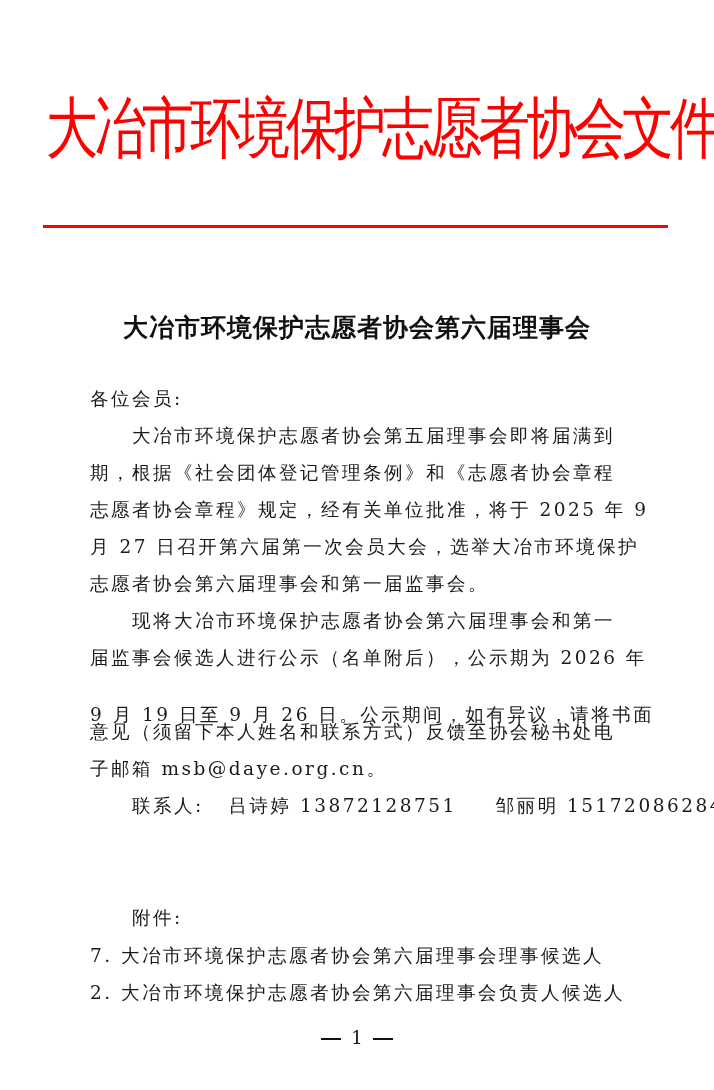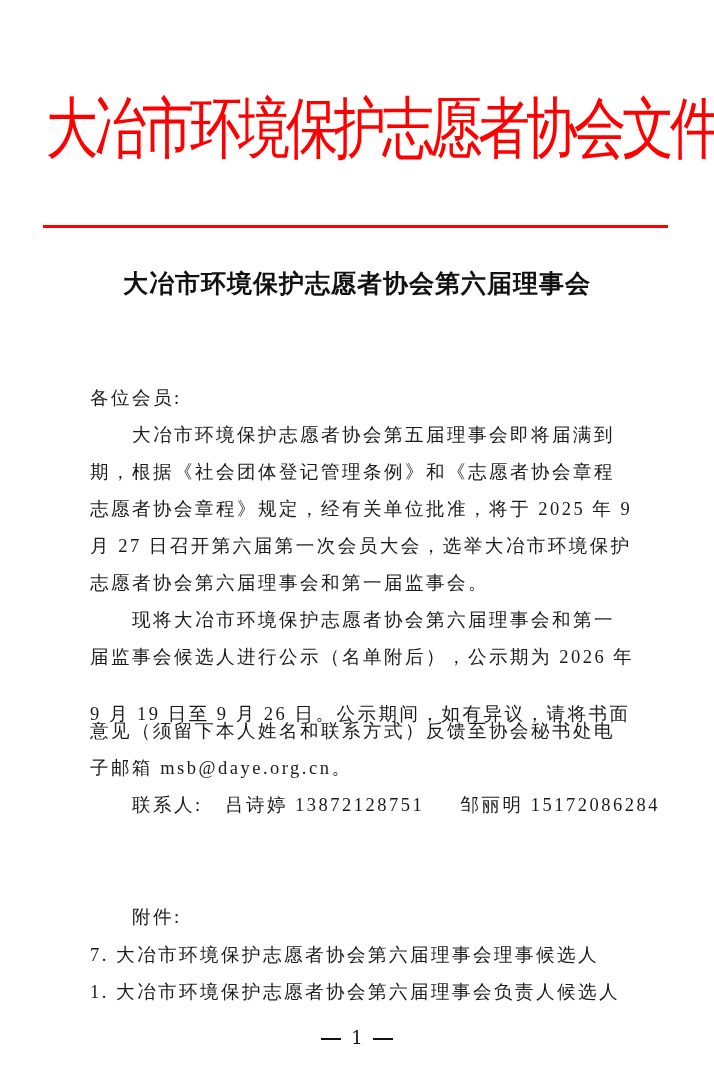--- a/index.html
+++ b/index.html
@@ -64,37 +64,36 @@
       left: 0;
       width: 714px;
       top: 265px;
       text-align: center;
       font-weight: bold;
       font-size: 25px;
       line-height: 37px;
       color: #111111;
       letter-spacing: 1px;
     }
-    .heading div { white-space: nowrap; }
+    .heading div { white-space: nowrap; margin-top: 44px; }
     .body-text {
       position: absolute;
       left: 90px;
       width: 532px;
       font-size: 18.5px;
       color: #1a1a1a;
       letter-spacing: 2.5px;
       white-space: nowrap;
     }
     .line {
       position: absolute;
       left: 0;
       height: 37px;
       line-height: 37px;
       white-space: nowrap;
-      font-family: Liberation Serif, serif;
     }
     .indent { left: 42px; }
     .page-number {
       position: absolute;
       left: 0;
       width: 714px;
       top: 1026px;
       text-align: center;
       font-size: 18px;
       line-height: 24px;
@@ -156,20 +155,20 @@
     <div class="line indent" style="top:407px;">
       <span>联系人:</span>
       <span style="display:inline-block;width:8px;"></span>
       <span>吕诗婷 13872128751</span>
       <span style="display:inline-block;width:22px;"></span>
       <span>邹丽明 15172086284</span>
     </div>
 
     <div class="line indent" style="top:519px;">附件:</div>
     <div class="line" style="top:557px;">7. 大冶市环境保护志愿者协会第六届理事会理事候选人</div>
-    <div class="line" style="top:594px;">1. 大冶市环境保护志愿者协会第六届理事会负责人候选人</div>
+    <div class="line" style="top:594px;">2. 大冶市环境保护志愿者协会第六届理事会负责人候选人</div>
   </div>
 
   <div class="page-number">
     <span class="dash"></span><span>1</span><span class="dash"></span>
   </div>
 
 </div>
 
 </body></html>

